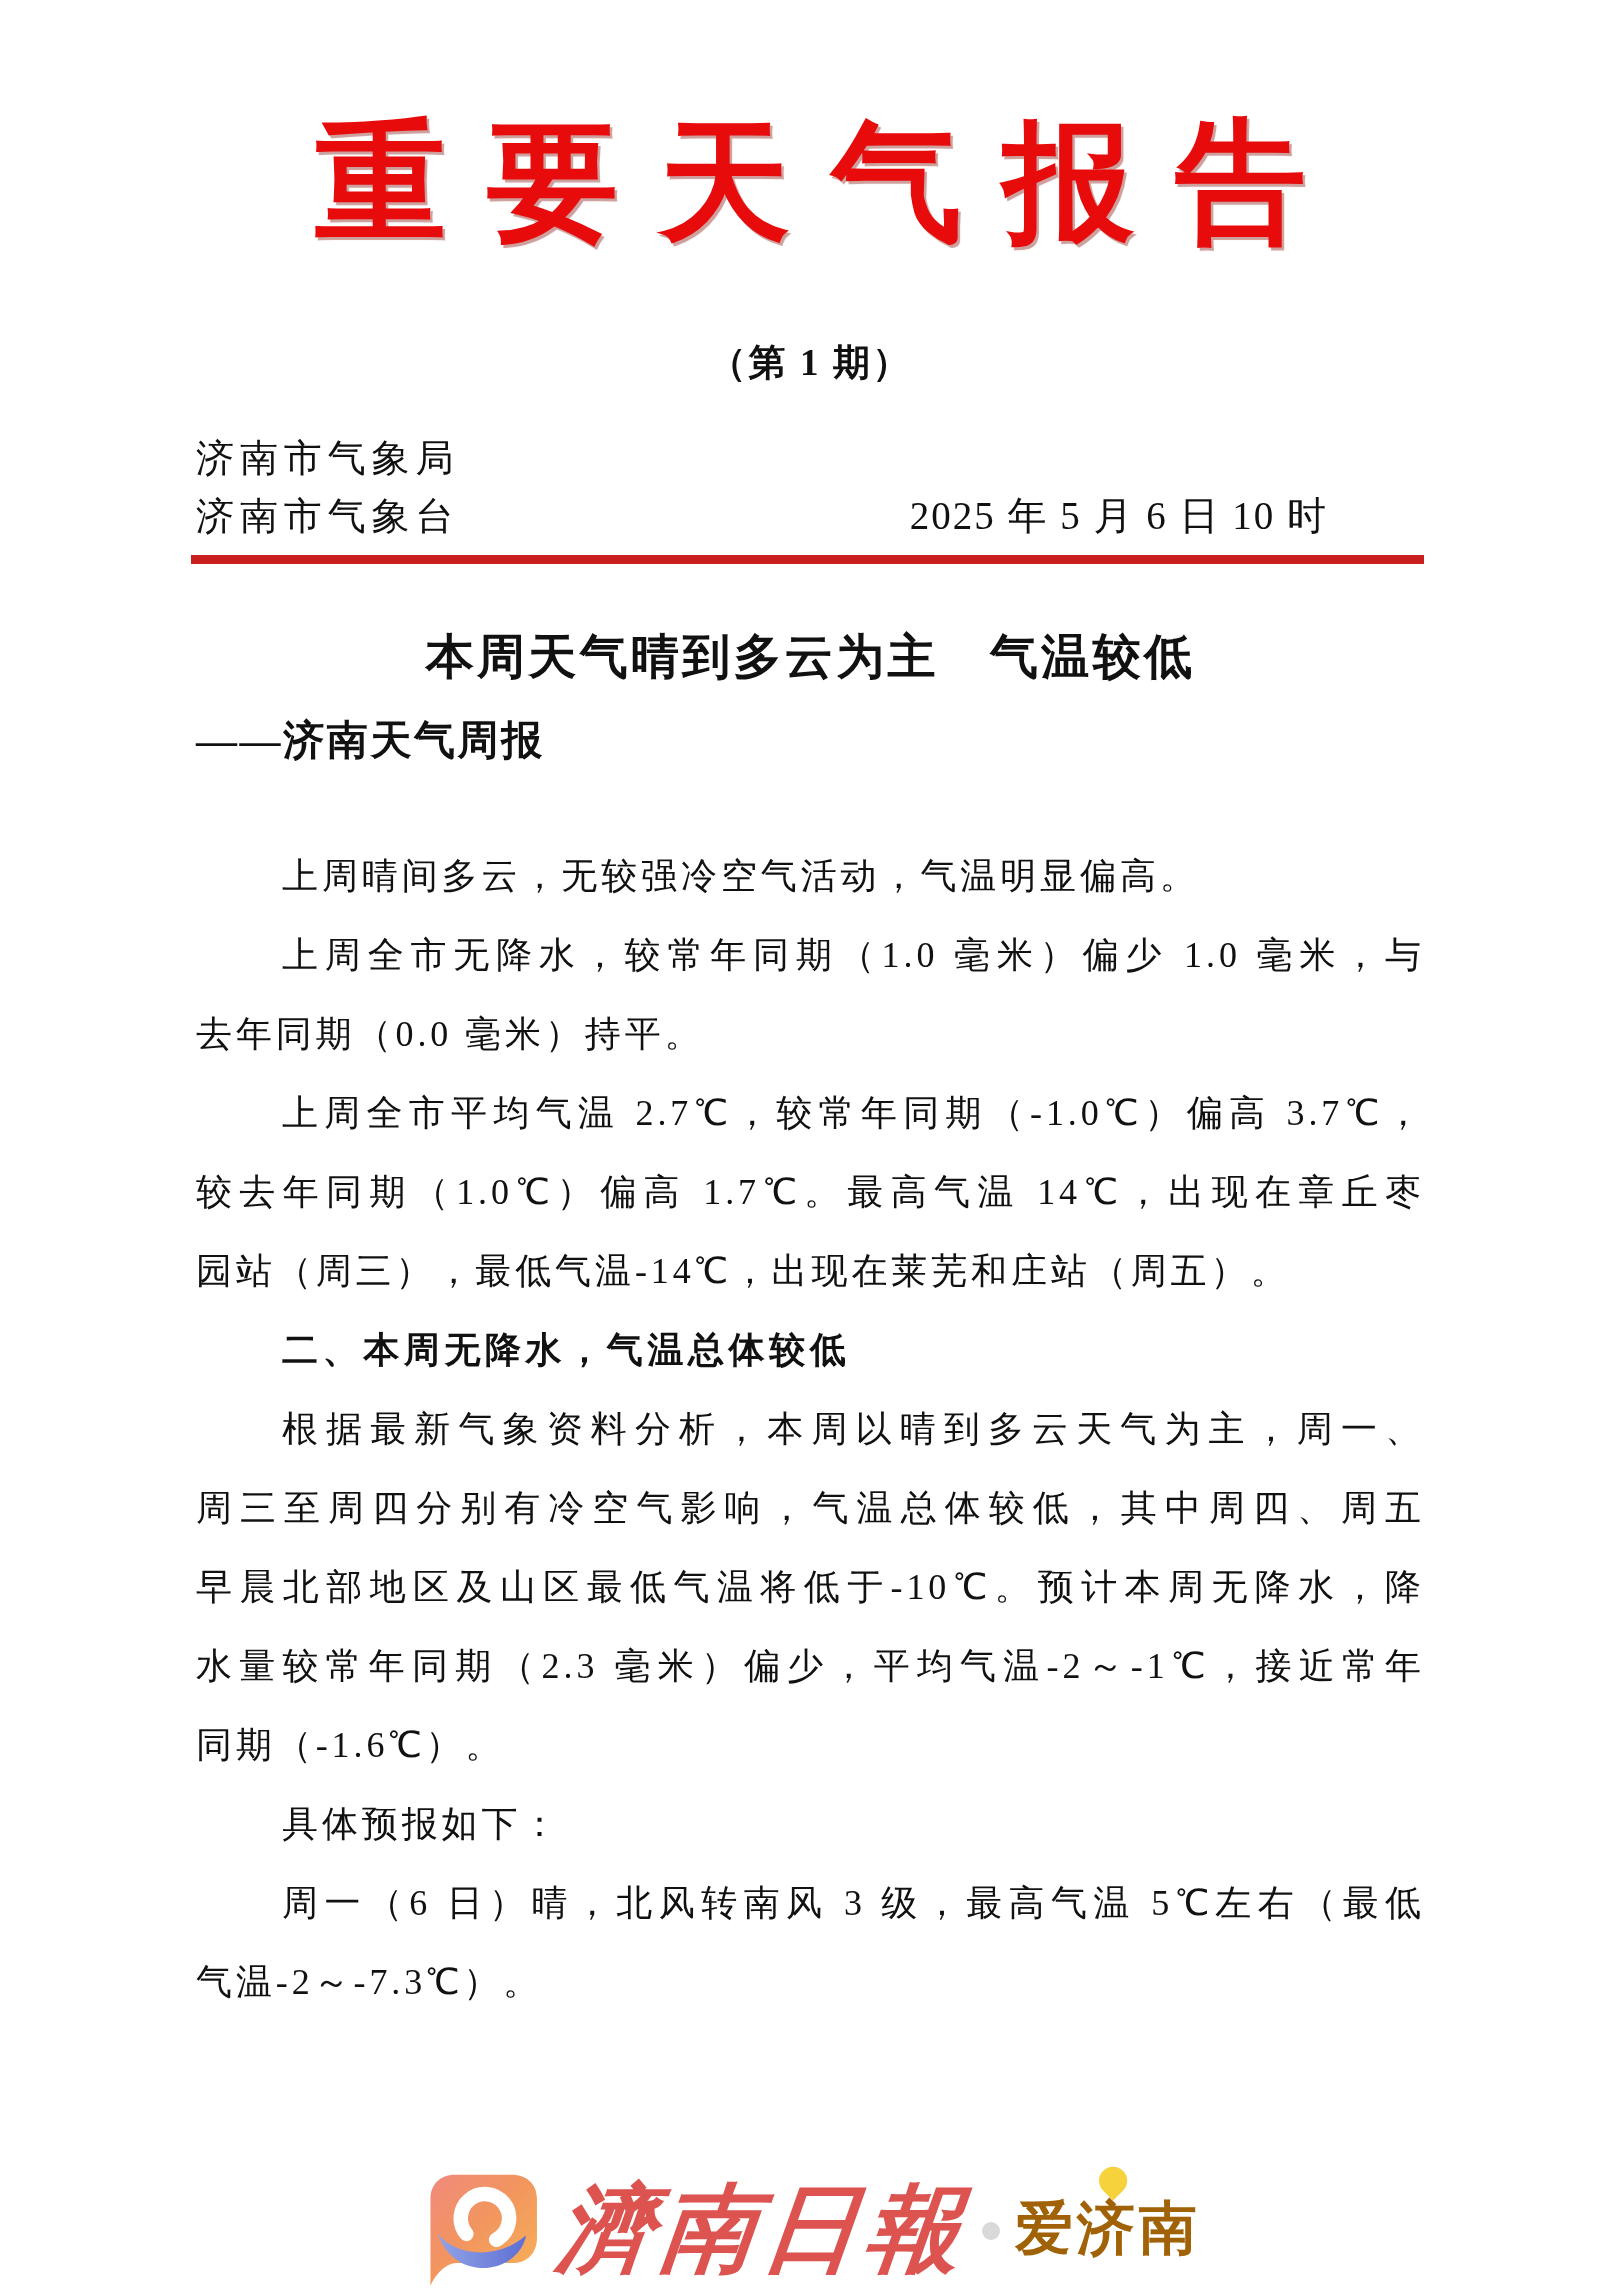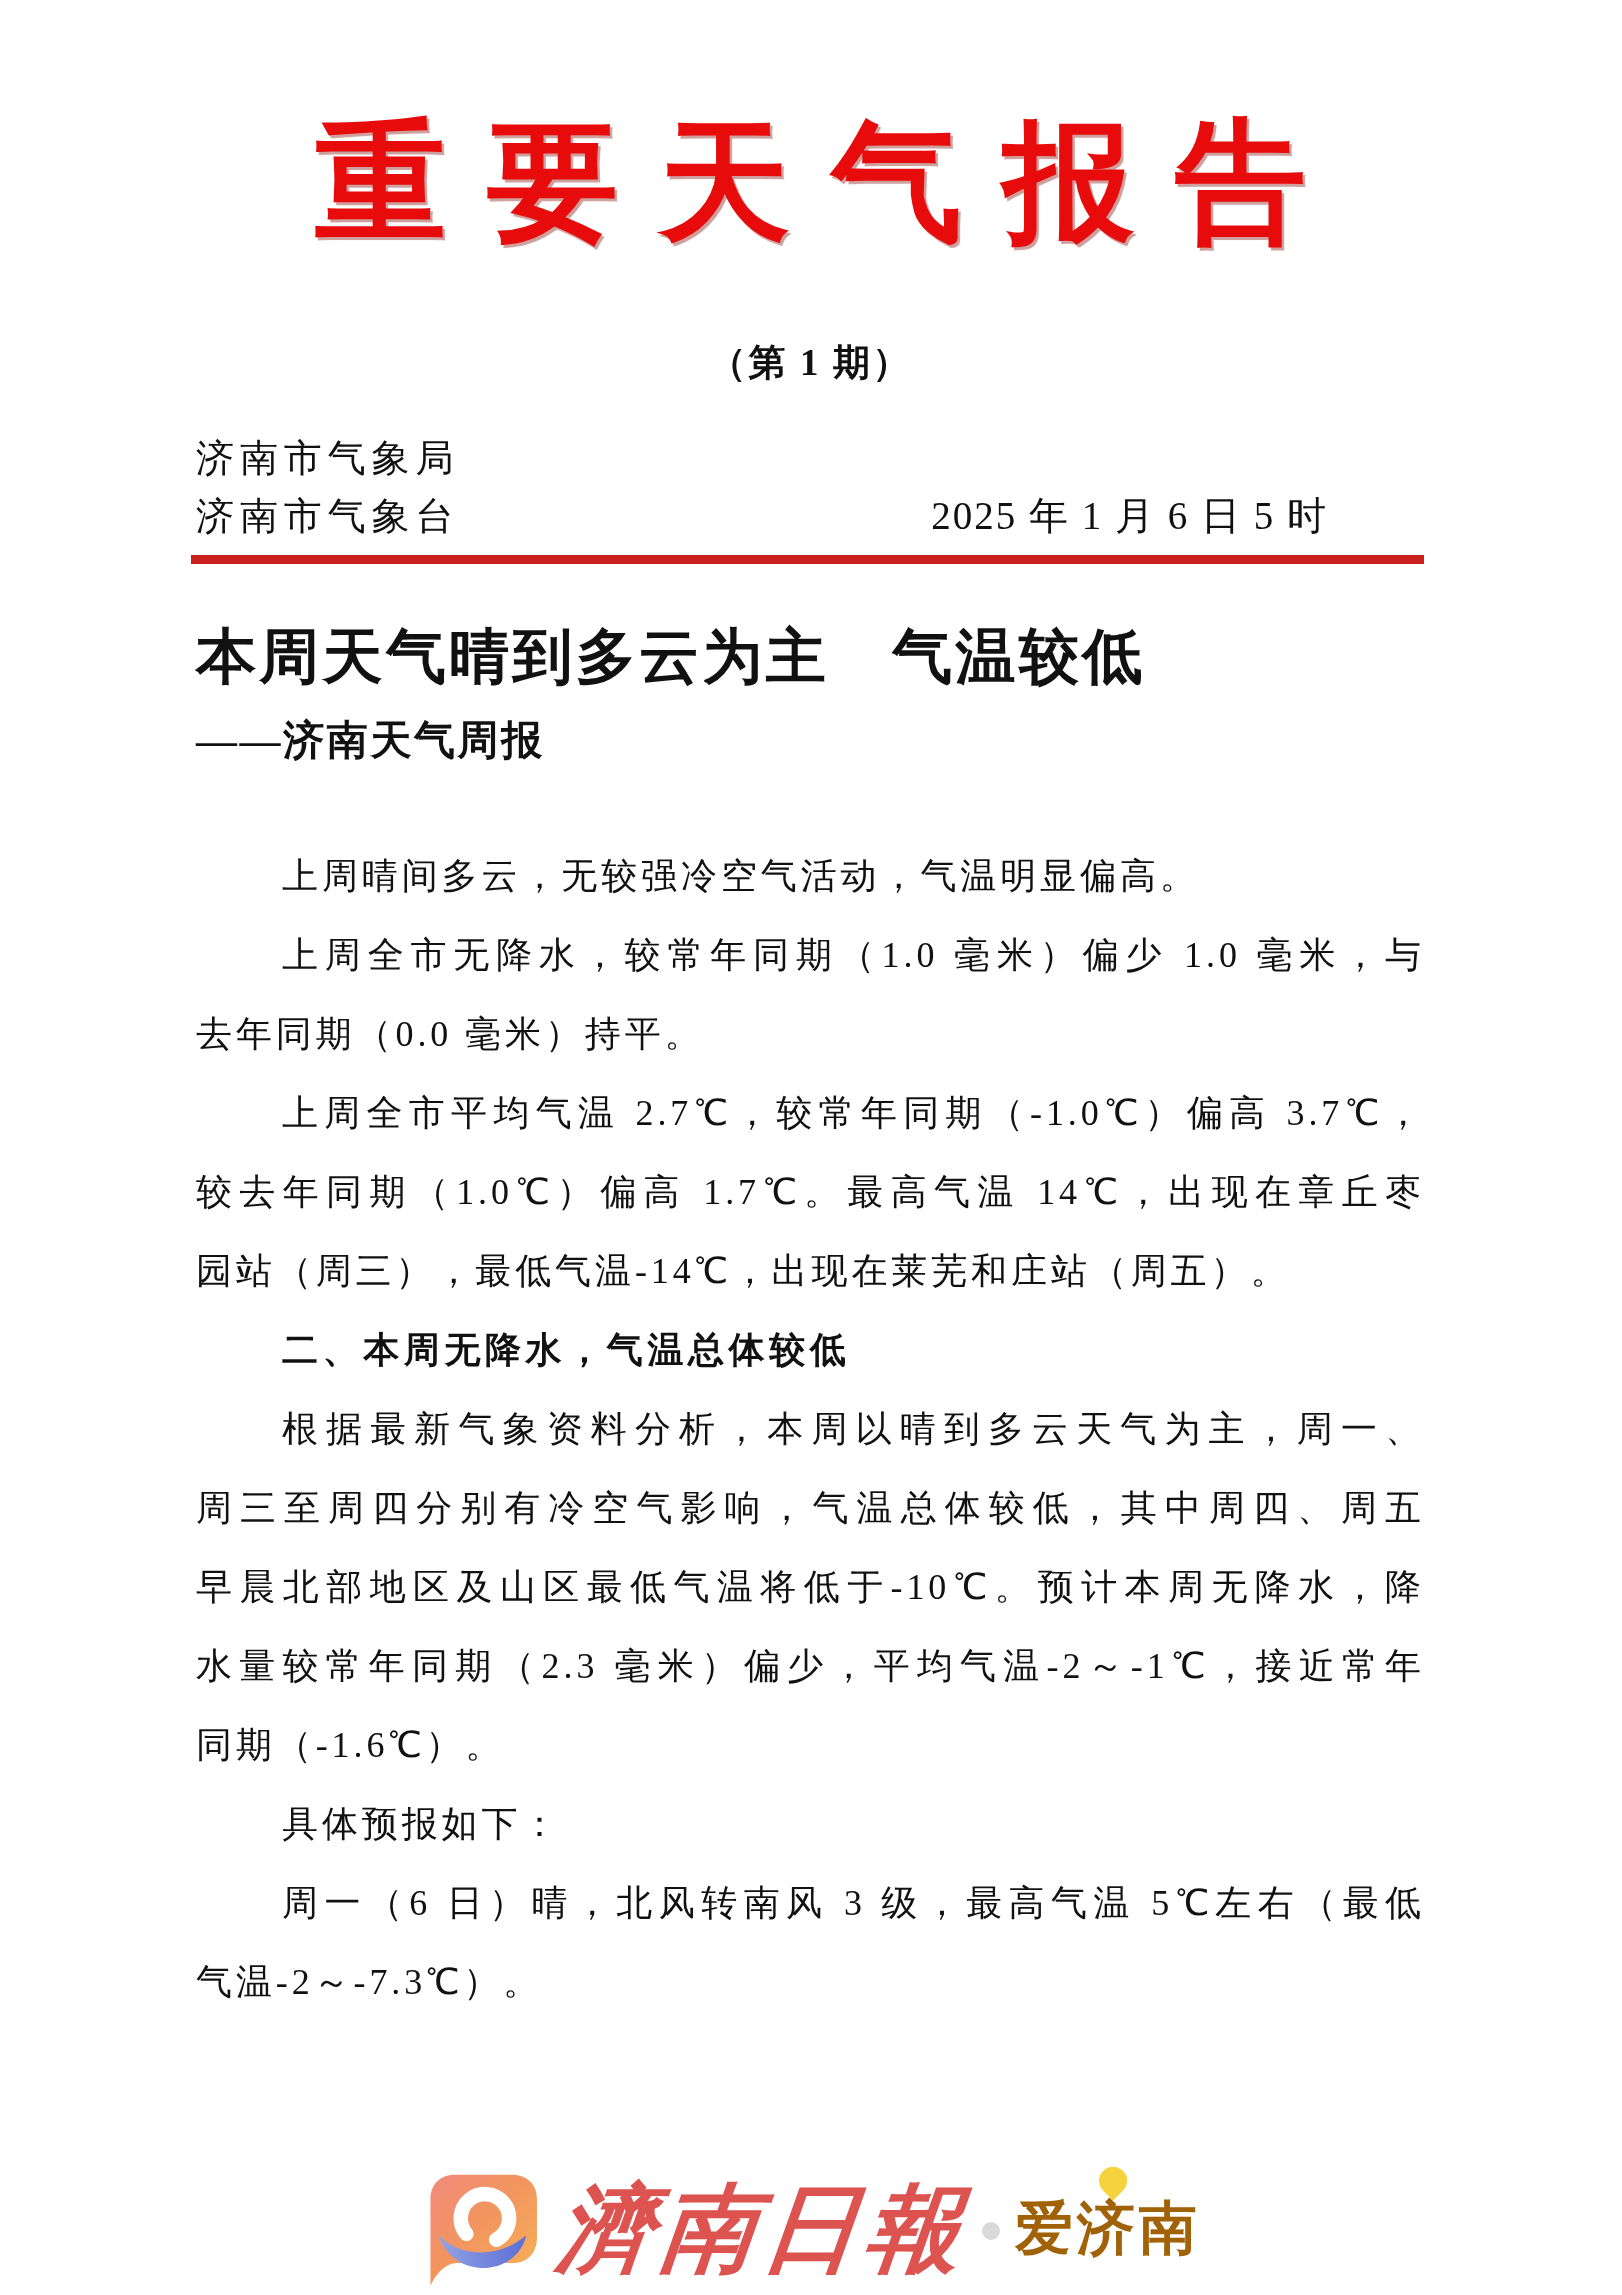--- a/index.html
+++ b/index.html
@@ -57,24 +57,24 @@
   .red-rule{
     margin-top:16.4px;
     margin-left:-4.6px;
     width:1233px;
     height:8.5px;
     background:#c9201f;
   }
   
   .headline{
     margin-top:63px;
-    font-size:60px;
+    font-size:48px;
     line-height:60px;
     font-weight:700;
-    text-align:left;
+    text-align:center;
     letter-spacing:3.3px;
     white-space:nowrap;
   }
   .subheadline{
     margin-top:29px;
     font-size:41px;
     line-height:48px;
     font-weight:700;
     text-align:left;
     padding-right:124px;
@@ -152,21 +152,21 @@
 
     <div class="doc-title">重要天气报告</div>
 
     <div class="issue">（第 1 期）</div>
 
     <div class="agency-row first">
       <span>济南市气象局</span>
     </div>
     <div class="agency-row second">
       <span>济南市气象台</span>
-      <span class="date">2025 年 1 月 6 日 5 时</span>
+      <span class="date">2025 年 5 月 6 日 10 时</span>
     </div>
 
     <div class="red-rule"></div>
 
     <div class="headline">本周天气晴到多云为主　气温较低</div>
     <div class="subheadline">——济南天气周报</div>
 
     <div class="body-text">
       <div class="bline indent">上周晴间多云，无较强冷空气活动，气温明显偏高。</div>
       <div class="bline indent fill">上周全市无降水，较常年同期（1.0 毫米）偏少 1.0 毫米，与</div>

